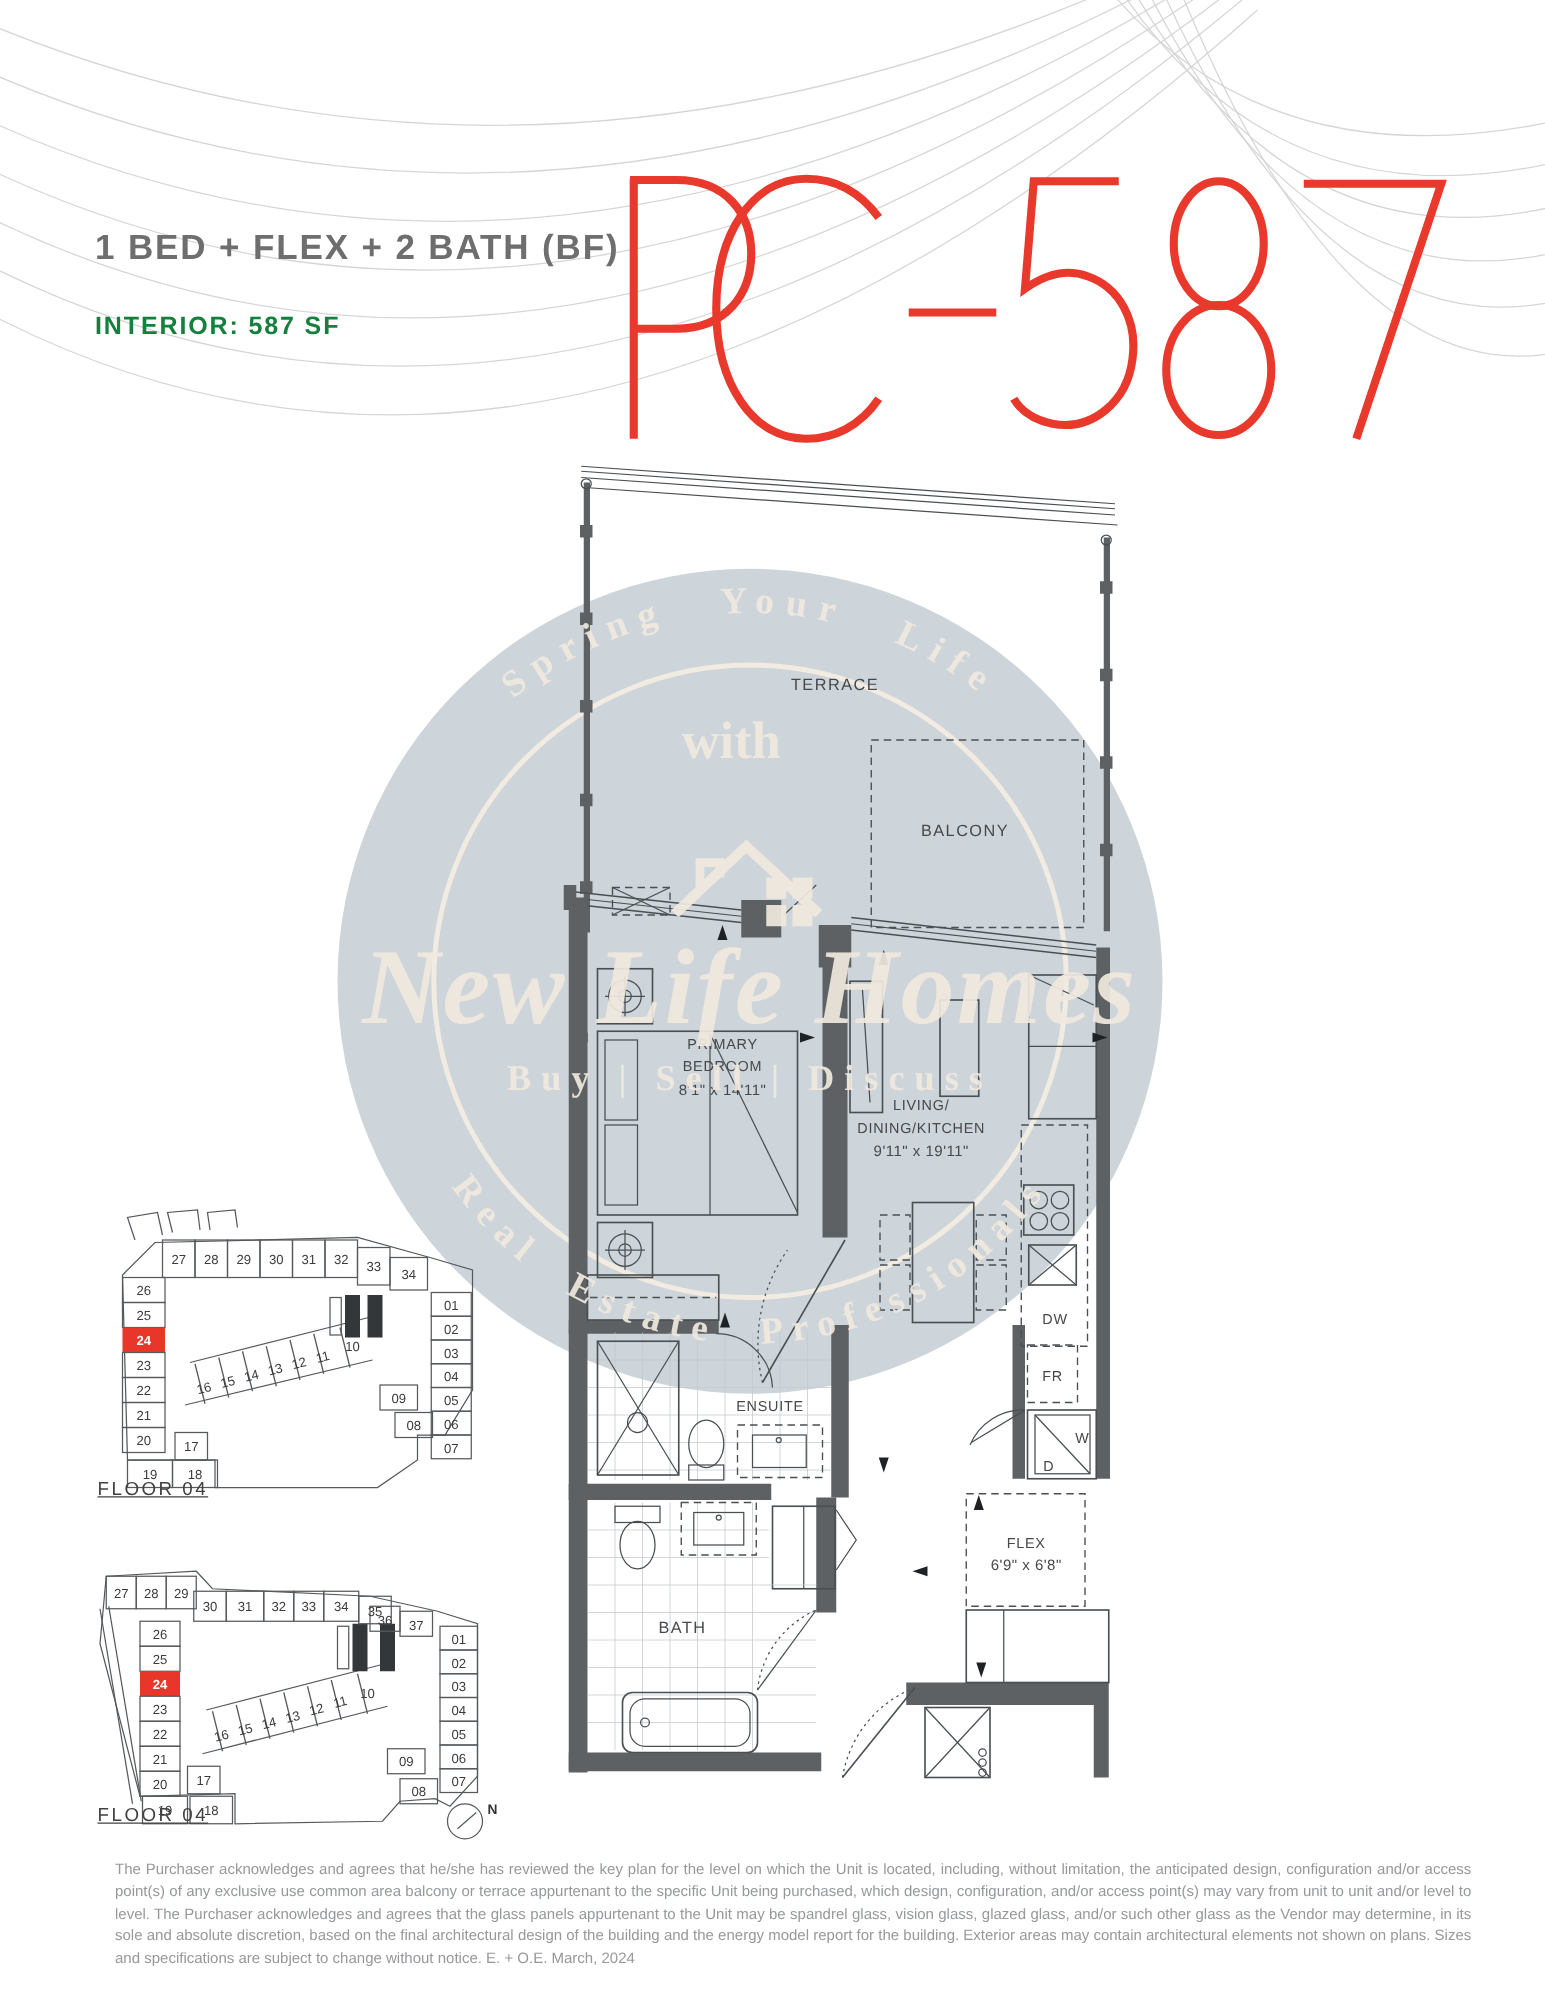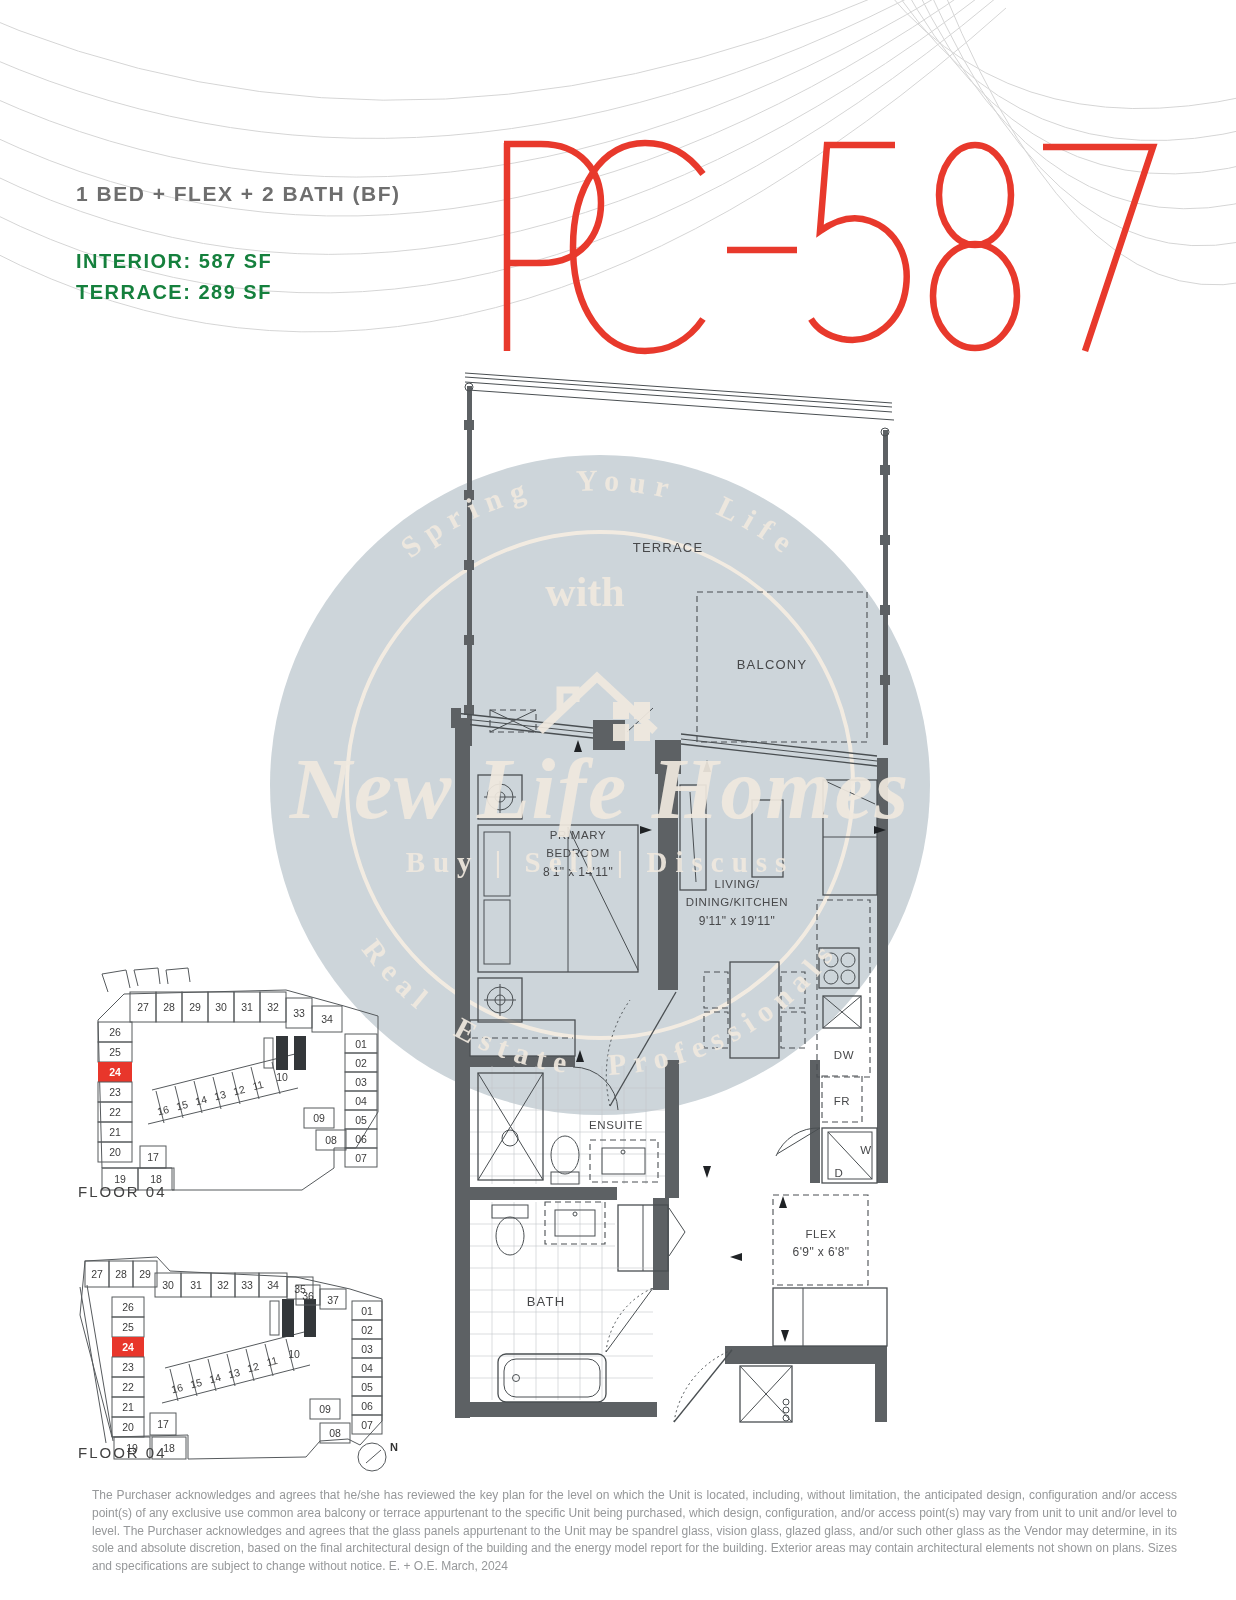--- a/index.html
+++ b/index.html
@@ -1,26 +1,26 @@
 <!DOCTYPE html>
 <html><head>
 <meta charset="utf-8">
 <style>
   html,body{margin:0;padding:0;}
   body{width:1236px;height:1600px;position:relative;background:#ffffff;overflow:hidden;
        font-family:"Liberation Sans",sans-serif;}
   .abs{position:absolute;}
   svg{display:block;}
   
-  #unit-type{left:76px;top:182px;font-size:21px;font-weight:bold;color:#6e6e6e;letter-spacing:1.5px;}
+  #unit-type{left:76px;top:182px;font-size:28px;font-weight:bold;color:#6e6e6e;letter-spacing:1.5px;}
   .spec-line{font-size:20px;font-weight:bold;color:#15803d;letter-spacing:1.5px;line-height:31px;}
   #specs{left:76px;top:246px;}
   .sr{position:absolute;width:1px;height:1px;overflow:hidden;clip:rect(0 0 0 0);}
   
-  .floor-label{font-size:15px;color:#414141;letter-spacing:2px;}
+  .floor-label{font-size:15px;color:#414141;letter-spacing:2px;text-decoration:underline;}
   
   #disclaimer{left:92px;top:1487px;width:1085px;font-size:12px;line-height:1.48;
               color:#96989a;text-align:justify;}
   
   .plan-lbl{font-family:"Liberation Sans",sans-serif;font-size:13px;fill:#47484a;letter-spacing:1.2px;text-anchor:middle;}
   .plan-lbl.small{font-size:11.5px;letter-spacing:.6px;}
   .plan-lbl.dim{font-size:12px;letter-spacing:.4px;}
   .kp-num{font-family:"Liberation Sans",sans-serif;font-size:10.5px;fill:#3c3c3c;text-anchor:middle;}
   .kp-num.hl{fill:#ffffff;font-weight:bold;}
   .wm-serif{font-family:"Liberation Serif",serif;font-weight:bold;fill:#f0e9df;}
@@ -55,21 +55,20 @@
 </svg>
 
 <svg class="abs" style="left:0;top:0;" width="1236" height="1600" viewBox="0 0 1236 1600">
   <circle cx="600" cy="785" r="330" fill="#cdd5da"></circle>
   <circle cx="600" cy="785" r="253" fill="none" stroke="#f3ece2" stroke-width="4" opacity=".95"></circle>
 </svg>
 
 <div class="abs" id="unit-type">1 BED + FLEX + 2 BATH (BF)</div>
 <div class="abs" id="specs">
   <div class="spec-line">INTERIOR:  587 SF</div>
-  <div class="spec-line">TERRACE:   289 SF</div>
 </div>
 
 <div class="abs" style="left:495px;top:138px;">
   <span class="sr">PC-587</span>
   <svg width="665" height="218" viewBox="0 0 665 218">
     <g stroke="#e8392c" stroke-width="6.5" fill="none">
       <path d="M12,213 V5"></path>
       <path d="M9,6 H46 C86,6 106,33 106,65 C106,97 86,125 46,125 H12"></path>
       <path d="M208,36 C191,13 170,5 150,5 C107,5 78,49 78,109 C78,169 107,213 150,213 C172,213 193,203 208,181"></path>
       <path d="M232,112 H302"></path>

